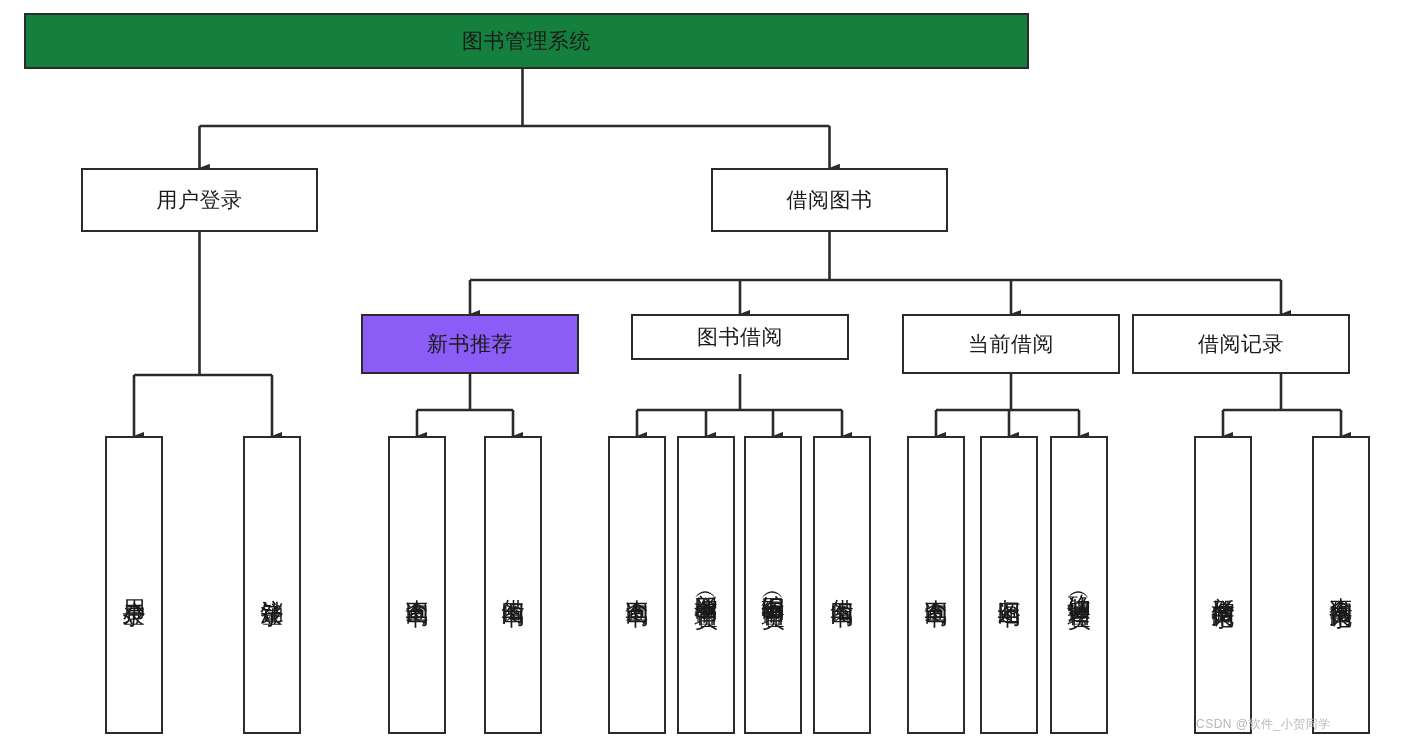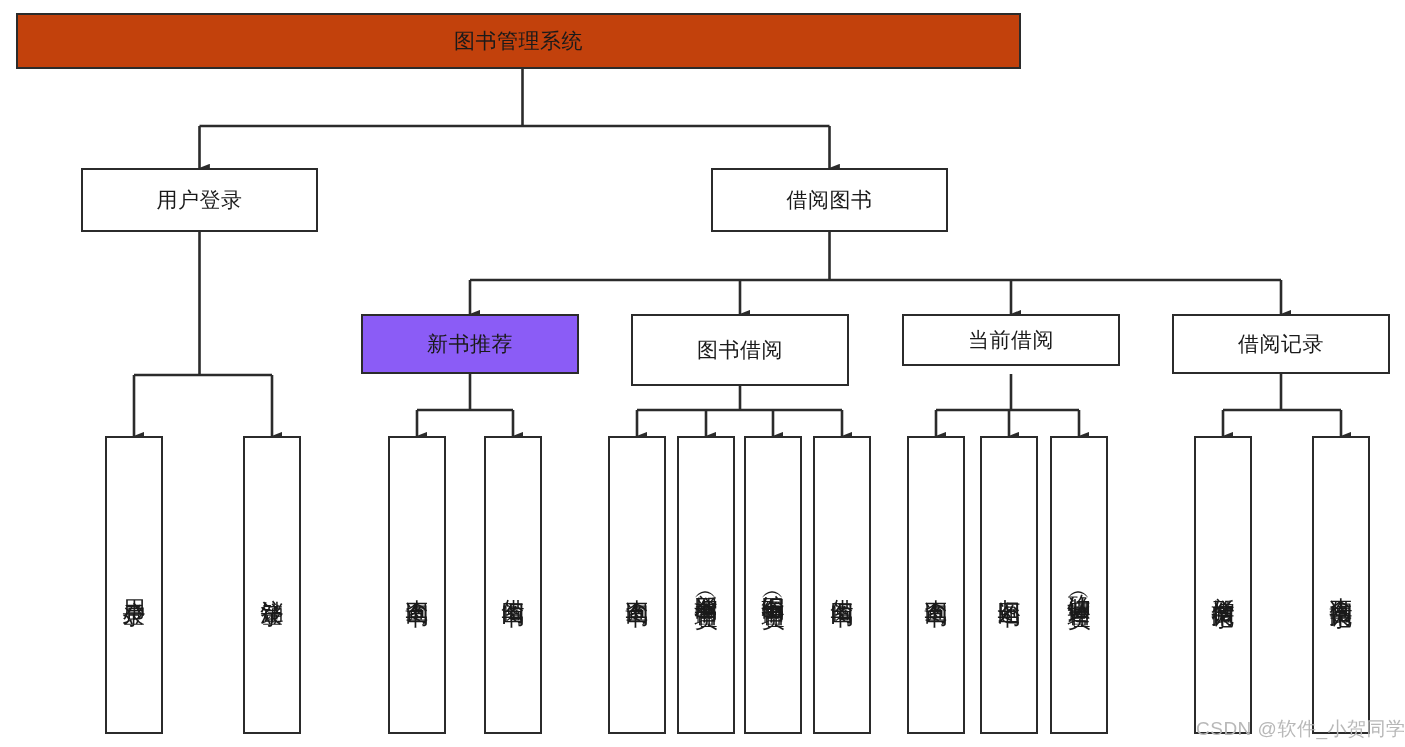--- a/index.html
+++ b/index.html
@@ -44,21 +44,21 @@
   .node-box.vertical .node-label {
     writing-mode: vertical-rl;
     text-orientation: upright;
     font-size: 23px;
     letter-spacing: 2px;
     line-height: 1;
   }
   .watermark {
     position: absolute;
     color: #b8b8b8;
-    font-size: 19px;
+    font-size: 12px;
     white-space: nowrap;
     letter-spacing: 0.5px;
     pointer-events: none;
   }
 </style>
 </head>
 <body>
 
 <div id="canvas">
 
@@ -99,39 +99,39 @@
         <line x1="1009" y1="410" x2="1009" y2="436" marker-end="url(#arrowhead)"></line>
         <line x1="1079" y1="410" x2="1079" y2="436" marker-end="url(#arrowhead)"></line>
         <line x1="1281" y1="374" x2="1281" y2="410"></line>
         <line x1="1223" y1="410" x2="1341" y2="410"></line>
         <line x1="1223" y1="410" x2="1223" y2="436" marker-end="url(#arrowhead)"></line>
         <line x1="1341" y1="410" x2="1341" y2="436" marker-end="url(#arrowhead)"></line>
       </g>
   </svg>
 
   <div id="nodes-layer">
-      <div class="node-box" style="left: 16px; top: 13px; width: 1005px; height: 56px; border-color: rgb(43, 43, 43); background: #c2410c; text-align: center;">
+      <div class="node-box" style="left: 24px; top: 13px; width: 1005px; height: 56px; border-color: rgb(43, 43, 43); background: #15803d; text-align: center;">
         <span class="node-label" style="color: rgb(26, 26, 26);">图书管理系统</span>
       </div>
       <div class="node-box" style="left: 81px; top: 168px; width: 237px; height: 64px; border-color: rgb(43, 43, 43); background: rgb(255, 255, 255);">
         <span class="node-label" style="color: rgb(26, 26, 26);">用户登录</span>
       </div>
       <div class="node-box" style="left: 711px; top: 168px; width: 237px; height: 64px; border-color: rgb(43, 43, 43); background: rgb(255, 255, 255);">
         <span class="node-label" style="color: rgb(26, 26, 26);">借阅图书</span>
       </div>
       <div class="node-box" style="left: 361px; top: 314px; width: 218px; height: 60px; border-color: rgb(43, 43, 43); background: #8b5cf6;">
         <span class="node-label" style="color: rgb(26, 26, 26);">新书推荐</span>
       </div>
-      <div class="node-box" style="left: 631px; top: 314px; width: 218px; height: 72px; border-color: rgb(43, 43, 43); background: rgb(255, 255, 255);">
+      <div class="node-box" style="left: 631px; top: 314px; width: 218px; height: 46px; border-color: rgb(43, 43, 43); background: rgb(255, 255, 255);">
         <span class="node-label" style="color: rgb(26, 26, 26);">图书借阅</span>
       </div>
-      <div class="node-box" style="left: 902px; top: 314px; width: 218px; height: 52px; border-color: rgb(43, 43, 43); background: rgb(255, 255, 255);">
+      <div class="node-box" style="left: 902px; top: 314px; width: 218px; height: 60px; border-color: rgb(43, 43, 43); background: rgb(255, 255, 255);">
         <span class="node-label" style="color: rgb(26, 26, 26);">当前借阅</span>
       </div>
-      <div class="node-box" style="left: 1172px; top: 314px; width: 218px; height: 60px; border-color: rgb(43, 43, 43); background: rgb(255, 255, 255);">
+      <div class="node-box" style="left: 1132px; top: 314px; width: 218px; height: 60px; border-color: rgb(43, 43, 43); background: rgb(255, 255, 255);">
         <span class="node-label" style="color: rgb(26, 26, 26);">借阅记录</span>
       </div>
       <div class="node-box vertical" style="left: 105px; top: 436px; width: 58px; height: 298px; border-color: rgb(43, 43, 43); background: rgb(255, 255, 255);">
         <span class="node-label" style="color: rgb(26, 26, 26);">用户登录</span>
       </div>
       <div class="node-box vertical" style="left: 243px; top: 436px; width: 58px; height: 298px; border-color: rgb(43, 43, 43); background: rgb(255, 255, 255);">
         <span class="node-label" style="color: rgb(26, 26, 26);">注销登录</span>
       </div>
       <div class="node-box vertical" style="left: 388px; top: 436px; width: 58px; height: 298px; border-color: rgb(43, 43, 43); background: rgb(255, 255, 255);">
         <span class="node-label" style="color: rgb(26, 26, 26);">查询图书</span>

